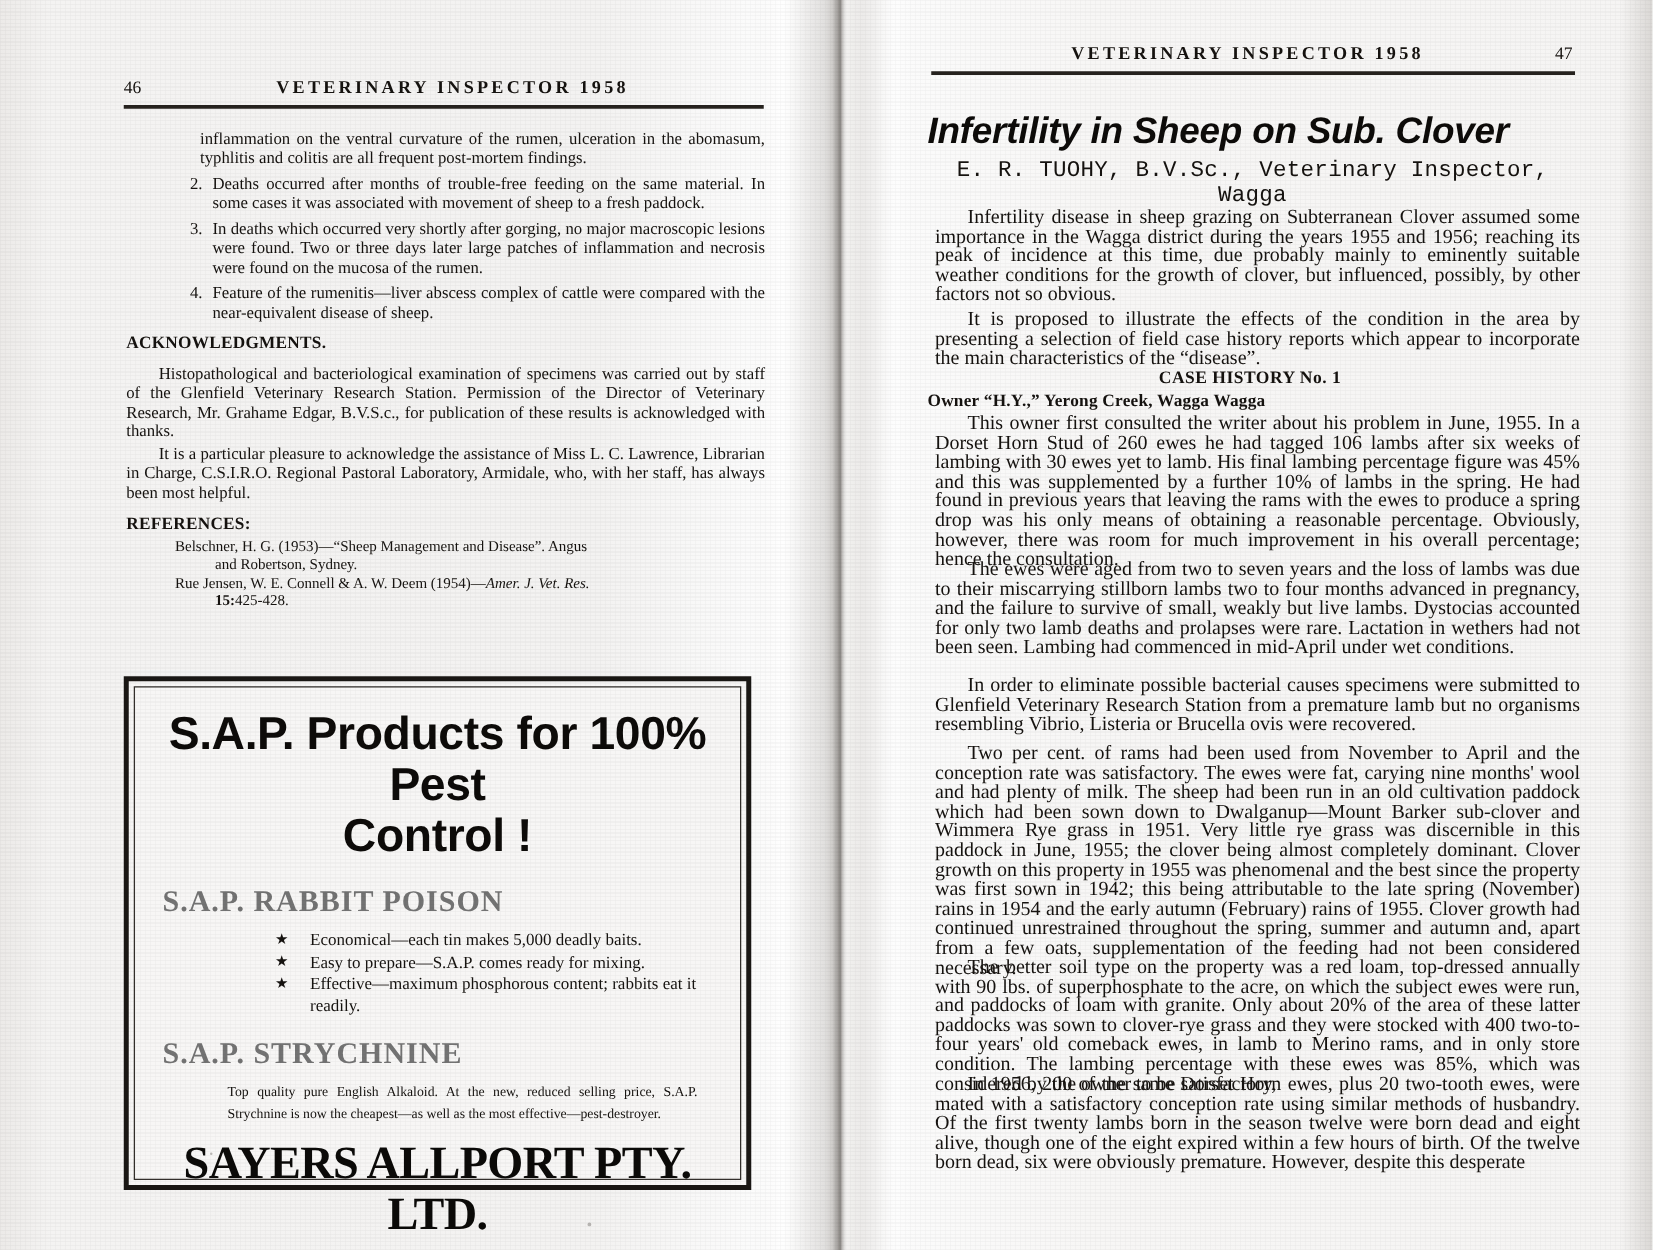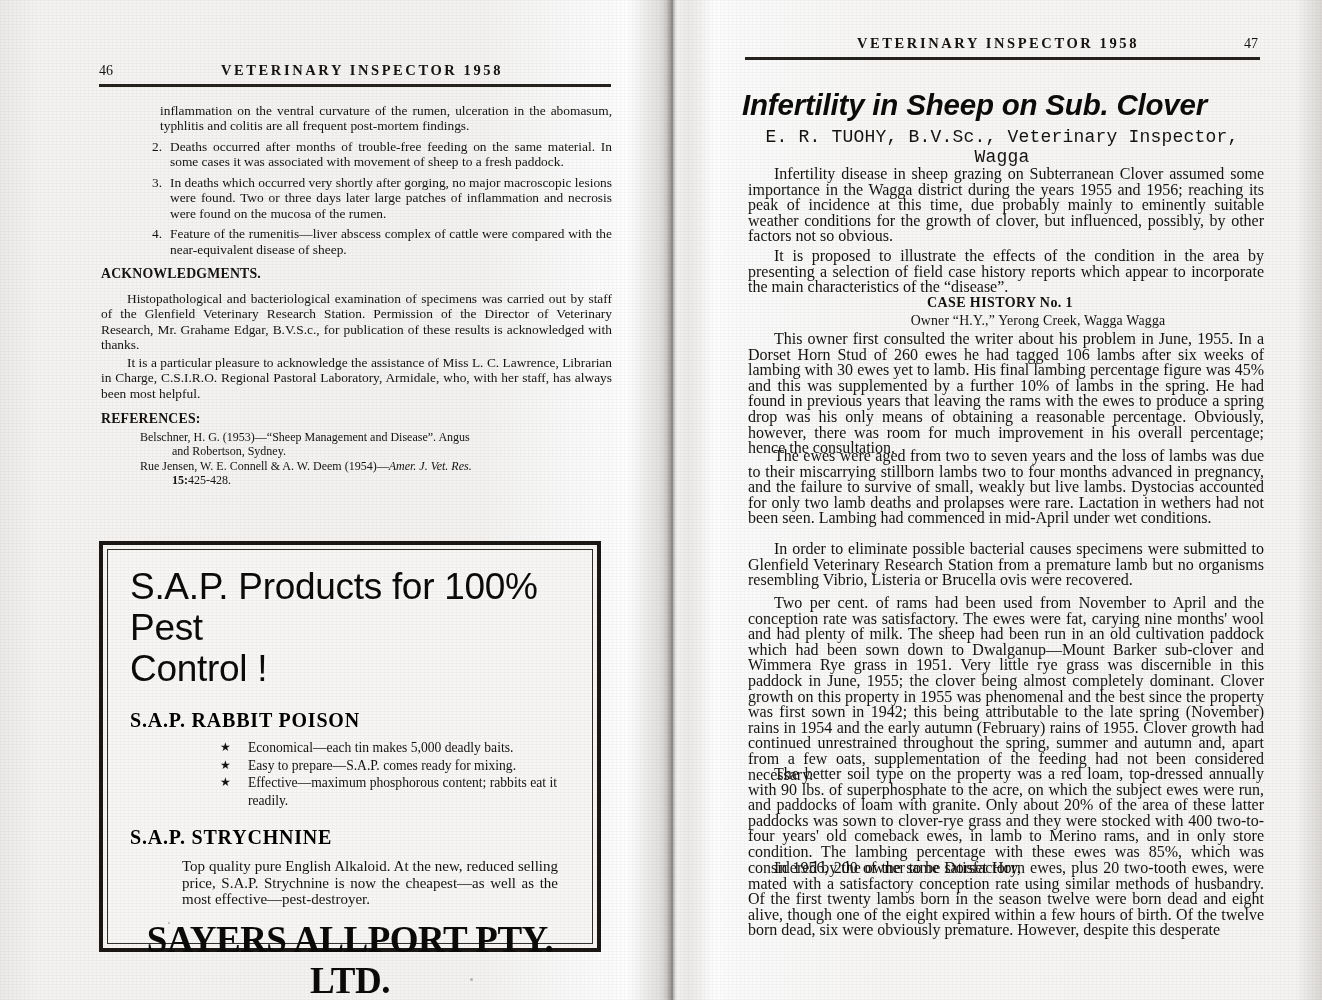--- a/index.html
+++ b/index.html
@@ -70,34 +70,34 @@
   
   .ad{
     position:absolute;left:99px;top:541px;width:502px;height:411px;
     border:4px solid #1a1714;background:#f7f6f5;
     box-sizing:border-box;
   }
   .ad-inner{position:absolute;inset:4px;border:1px solid #332f2b;box-sizing:border-box;
     padding:10px 22px 0 22px;}
   .ad-h1{
     font-family:"Liberation Sans", sans-serif;
-    font-weight:normal;font-size:37px;line-height:41px;
-    letter-spacing:-.3px;color:#0d0b09;
+    font-weight:bold;font-size:37px;line-height:41px;
+    text-align:center;letter-spacing:-.3px;color:#0d0b09;
     margin-top:6px;
   }
   .ad-h1 .l2{display:block;}
   .ad-sub{
     font-family:"Liberation Serif", serif;font-weight:bold;
-    font-size:20px;letter-spacing:.8px;margin-top:20px;color:#000000;
+    font-size:24px;letter-spacing:.8px;margin-top:20px;color:#737373;
   }
   .ad-sub2{margin-top:17px;}
   .ad-bullets{margin:7px 0 0 50px;font-size:13.6px;line-height:17.6px;}
   .ad-bullets li{list-style:none;display:flex;}
   .ad-bullets .star{width:28px;flex:none;font-size:12px;line-height:17.6px;}
-  .ad-para{margin:9px 10px 0 52px;width:376px;font-size:15px;line-height:16.4px;
+  .ad-para{margin:9px 10px 0 52px;width:376px;font-size:11px;line-height:16.4px;
     text-align:justify;text-align-last:left;}
   .ad-company{
     font-family:"Liberation Serif", serif;font-weight:bold;
     font-size:37px;line-height:41px;text-align:center;letter-spacing:-.5px;
     margin-top:11px;color:#0b0a08;
   }
 
   
   .art-title{
     position:absolute;left:742px;width:520px;
@@ -107,22 +107,22 @@
   }
   .art-author{
     position:absolute;left:742px;width:520px;text-align:center;
     font-size:18px;letter-spacing:.2px;
   }
   .case-head{
     position:absolute;left:742px;width:516px;text-align:center;
     font-weight:bold;font-size:14px;letter-spacing:.4px;
   }
   .case-owner{
-    position:absolute;left:780px;width:516px;text-align:center;
-    font-weight:normal;font-size:13.8px;letter-spacing:.2px;
+    position:absolute;left:742px;width:516px;
+    font-weight:bold;font-size:13.8px;letter-spacing:.2px;
   }
   .blot{position:absolute;border-radius:50%;background:#6e6a66;opacity:.45;}
 </style>
 </head>
 <body>
 
 <div id="scan">
   <div class="page page-left"></div>
   <div class="page page-right"></div>
   <div class="crease" style="left:616px;"></div>

